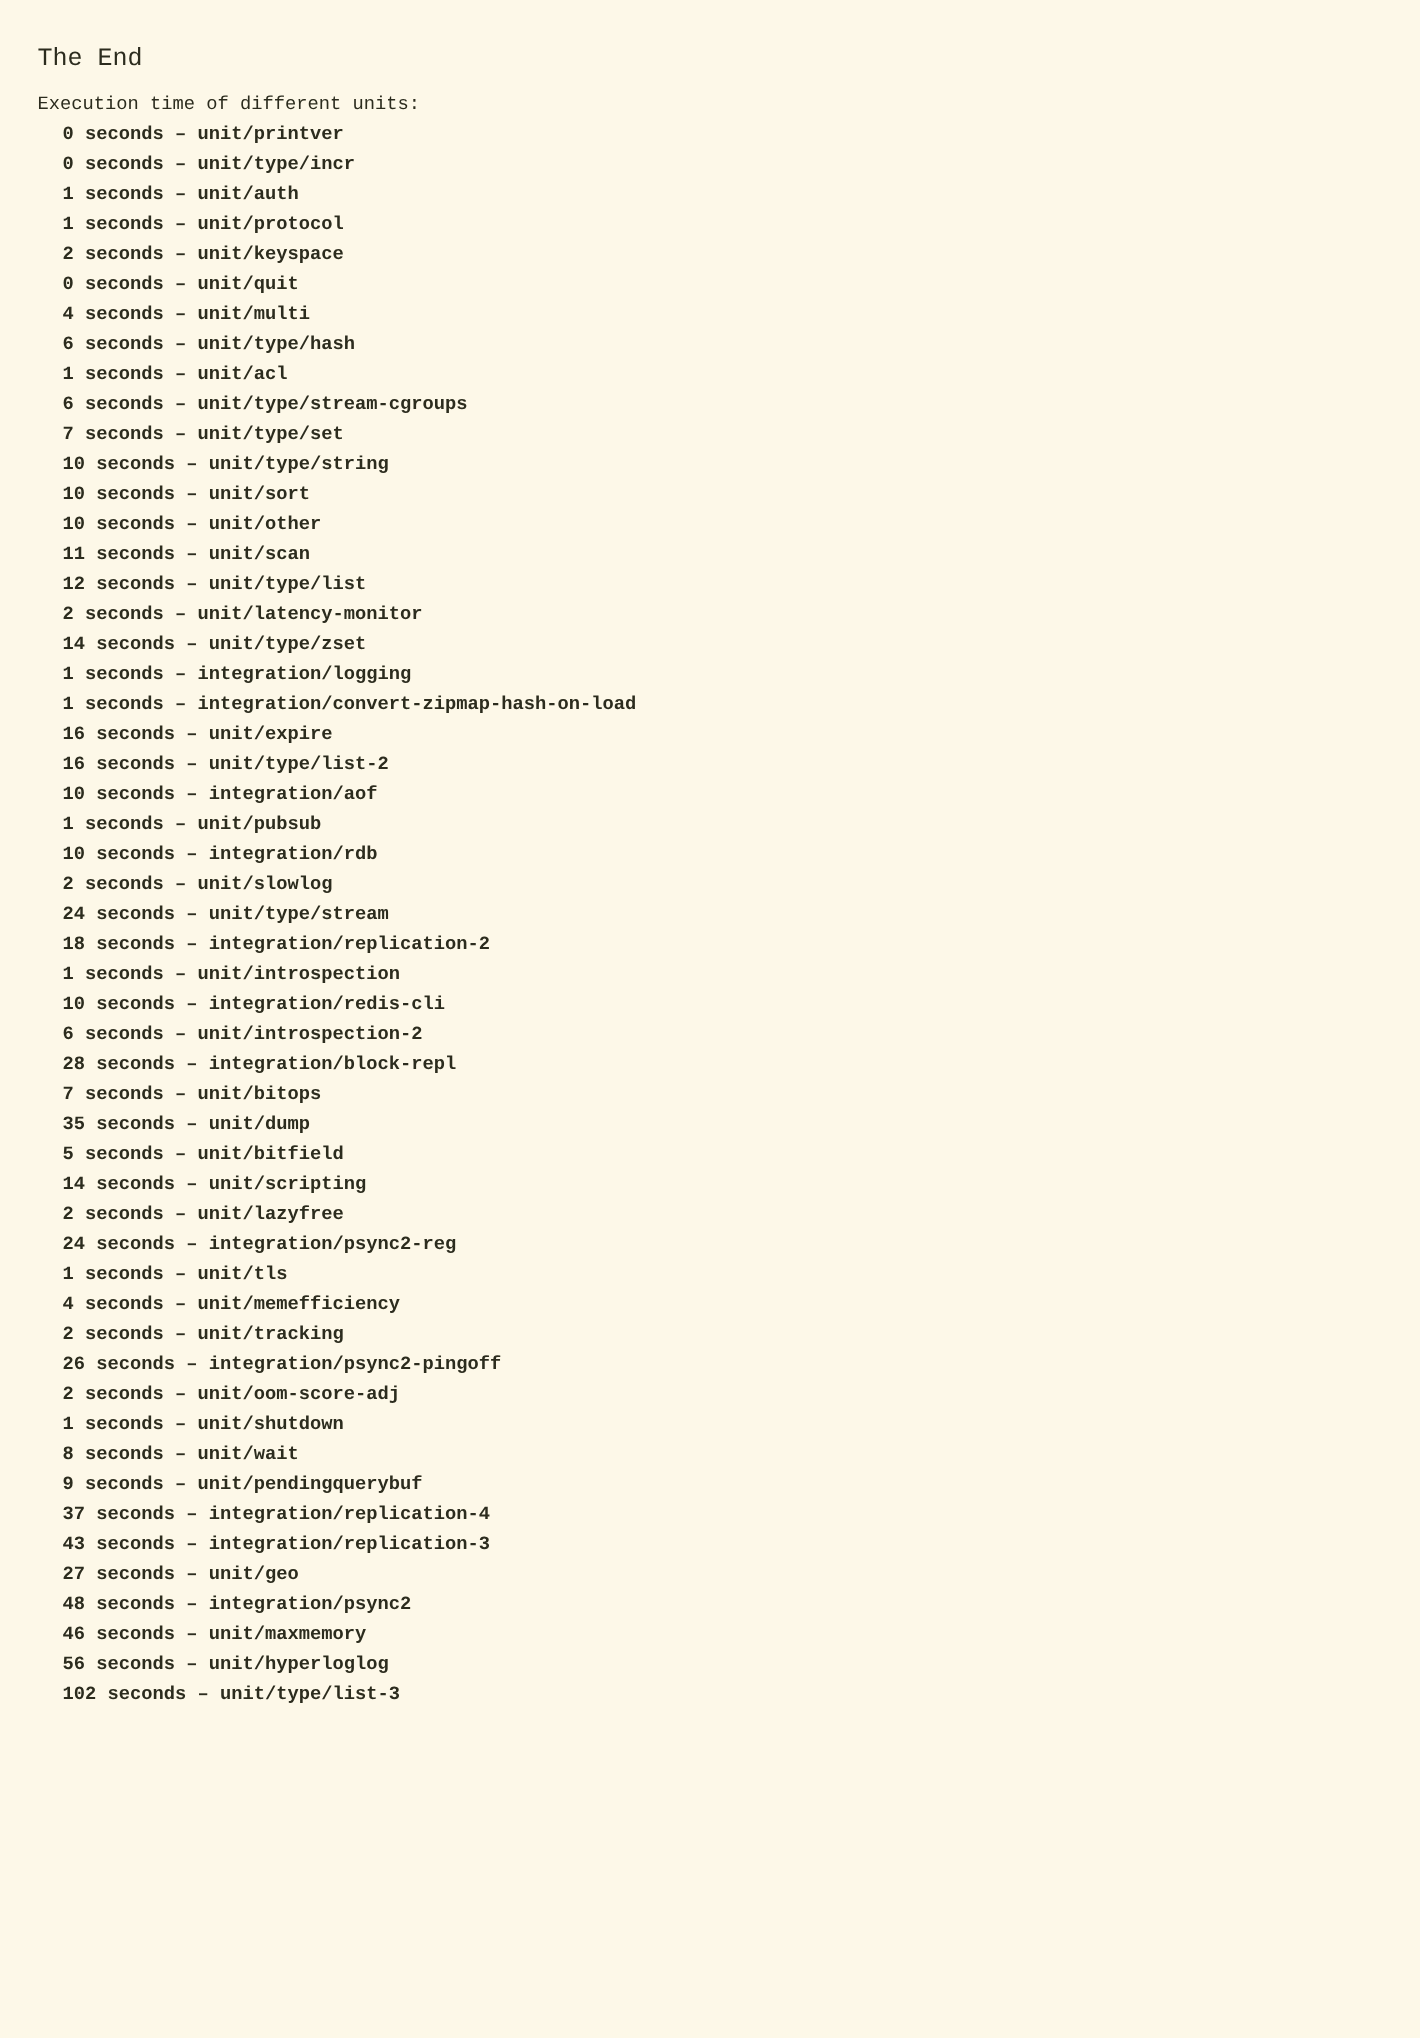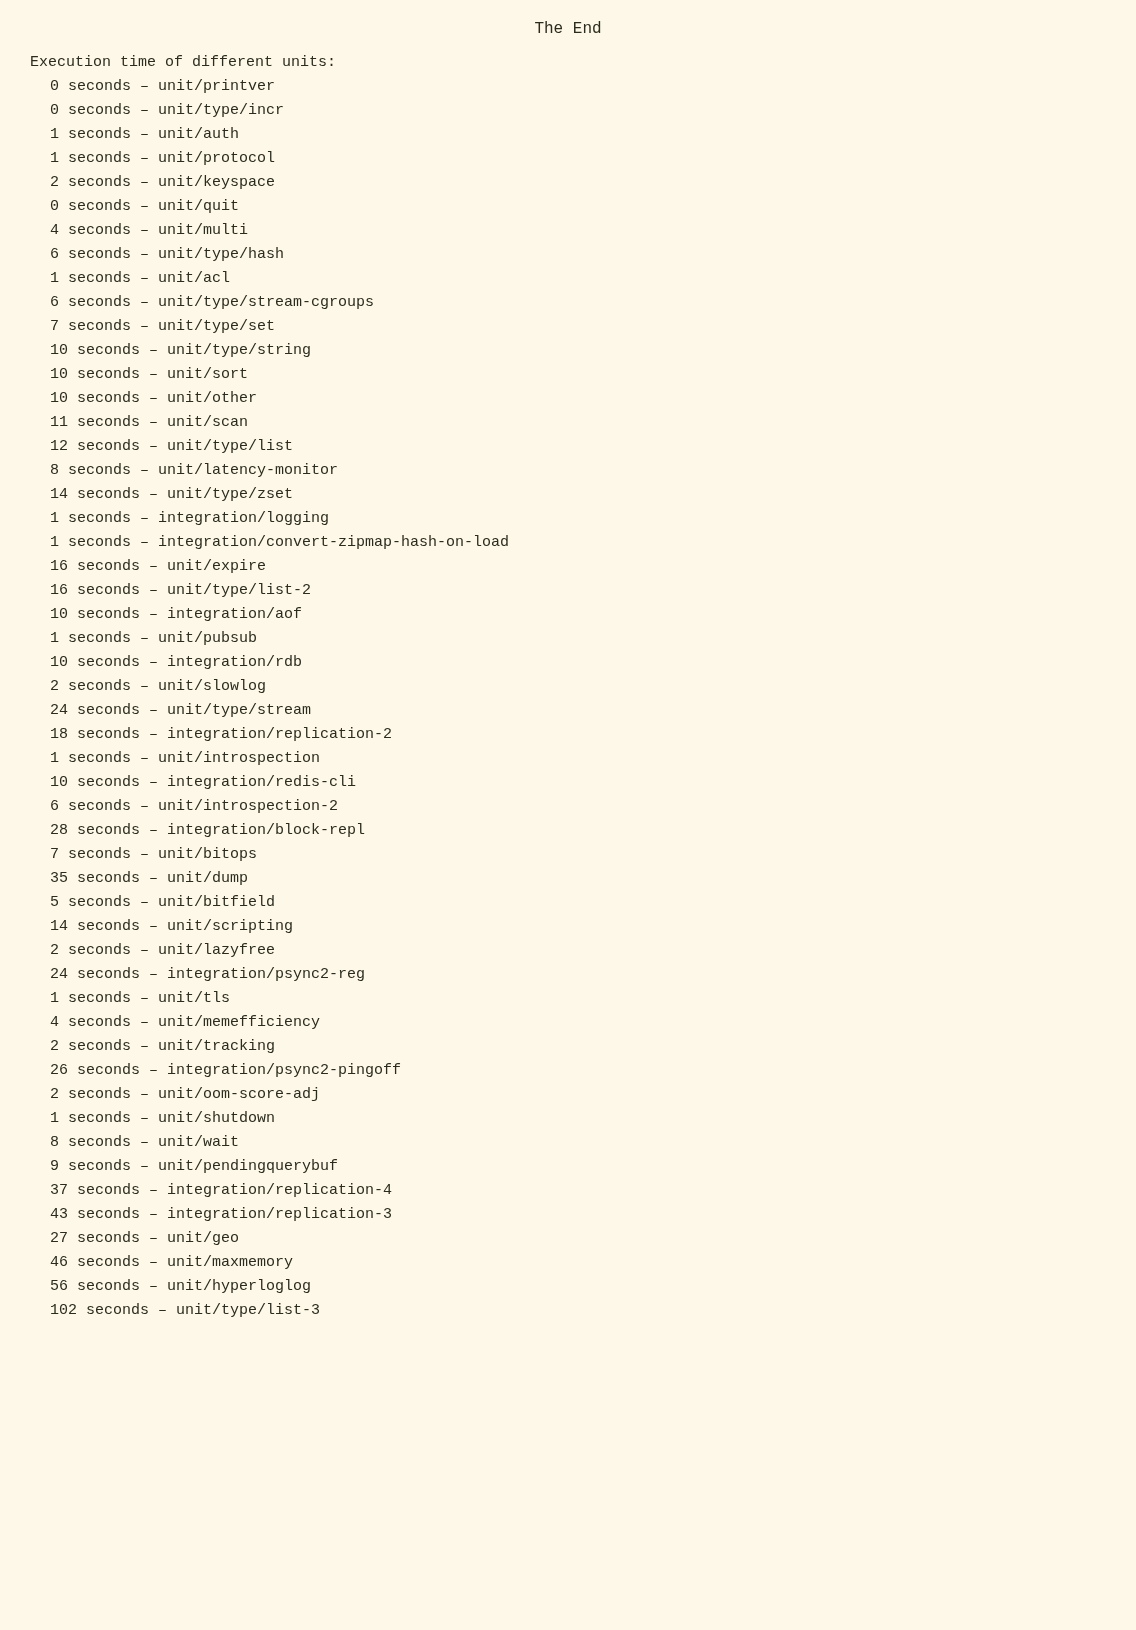--- a/index.html
+++ b/index.html
@@ -12,38 +12,39 @@
       background-color: #fdf8e8;
       font-family: 'Courier New', Courier, monospace;
       font-size: 15px;
       color: #2c2c1e;
       padding: 20px 30px;
       min-height: 1630px;
       width: 1136px;
     }
 
     .title {
-      text-align: center;
-      font-size: 16px;
+      font-size: 20px;
       margin-bottom: 16px;
       color: #2c2c1e;
+      margin-top: 16px;
     }
 
     .execution-header {
       margin-bottom: 4px;
     }
 
     .unit-list {
       list-style: none;
       padding-left: 20px;
     }
 
     .unit-list li {
       line-height: 1.6;
       white-space: pre;
+      font-weight: bold;
     }
   </style>
 </head>
 <body>
 
 <div class="title">The End</div>
 
 <div class="execution-header">Execution time of different units:</div>
 
 <ul class="unit-list" id="unit-list-container">
@@ -56,21 +57,21 @@
     <li>4 seconds – unit/multi</li>
     <li>6 seconds – unit/type/hash</li>
     <li>1 seconds – unit/acl</li>
     <li>6 seconds – unit/type/stream-cgroups</li>
     <li>7 seconds – unit/type/set</li>
     <li>10 seconds – unit/type/string</li>
     <li>10 seconds – unit/sort</li>
     <li>10 seconds – unit/other</li>
     <li>11 seconds – unit/scan</li>
     <li>12 seconds – unit/type/list</li>
-    <li>8 seconds – unit/latency-monitor</li>
+    <li>2 seconds – unit/latency-monitor</li>
     <li>14 seconds – unit/type/zset</li>
     <li>1 seconds – integration/logging</li>
     <li>1 seconds – integration/convert-zipmap-hash-on-load</li>
     <li>16 seconds – unit/expire</li>
     <li>16 seconds – unit/type/list-2</li>
     <li>10 seconds – integration/aof</li>
     <li>1 seconds – unit/pubsub</li>
     <li>10 seconds – integration/rdb</li>
     <li>2 seconds – unit/slowlog</li>
     <li>24 seconds – unit/type/stream</li>
@@ -89,16 +90,17 @@
     <li>4 seconds – unit/memefficiency</li>
     <li>2 seconds – unit/tracking</li>
     <li>26 seconds – integration/psync2-pingoff</li>
     <li>2 seconds – unit/oom-score-adj</li>
     <li>1 seconds – unit/shutdown</li>
     <li>8 seconds – unit/wait</li>
     <li>9 seconds – unit/pendingquerybuf</li>
     <li>37 seconds – integration/replication-4</li>
     <li>43 seconds – integration/replication-3</li>
     <li>27 seconds – unit/geo</li>
+    <li>48 seconds – integration/psync2</li>
     <li>46 seconds – unit/maxmemory</li>
     <li>56 seconds – unit/hyperloglog</li>
     <li>102 seconds – unit/type/list-3</li>
   </ul>
 
 </body></html>

